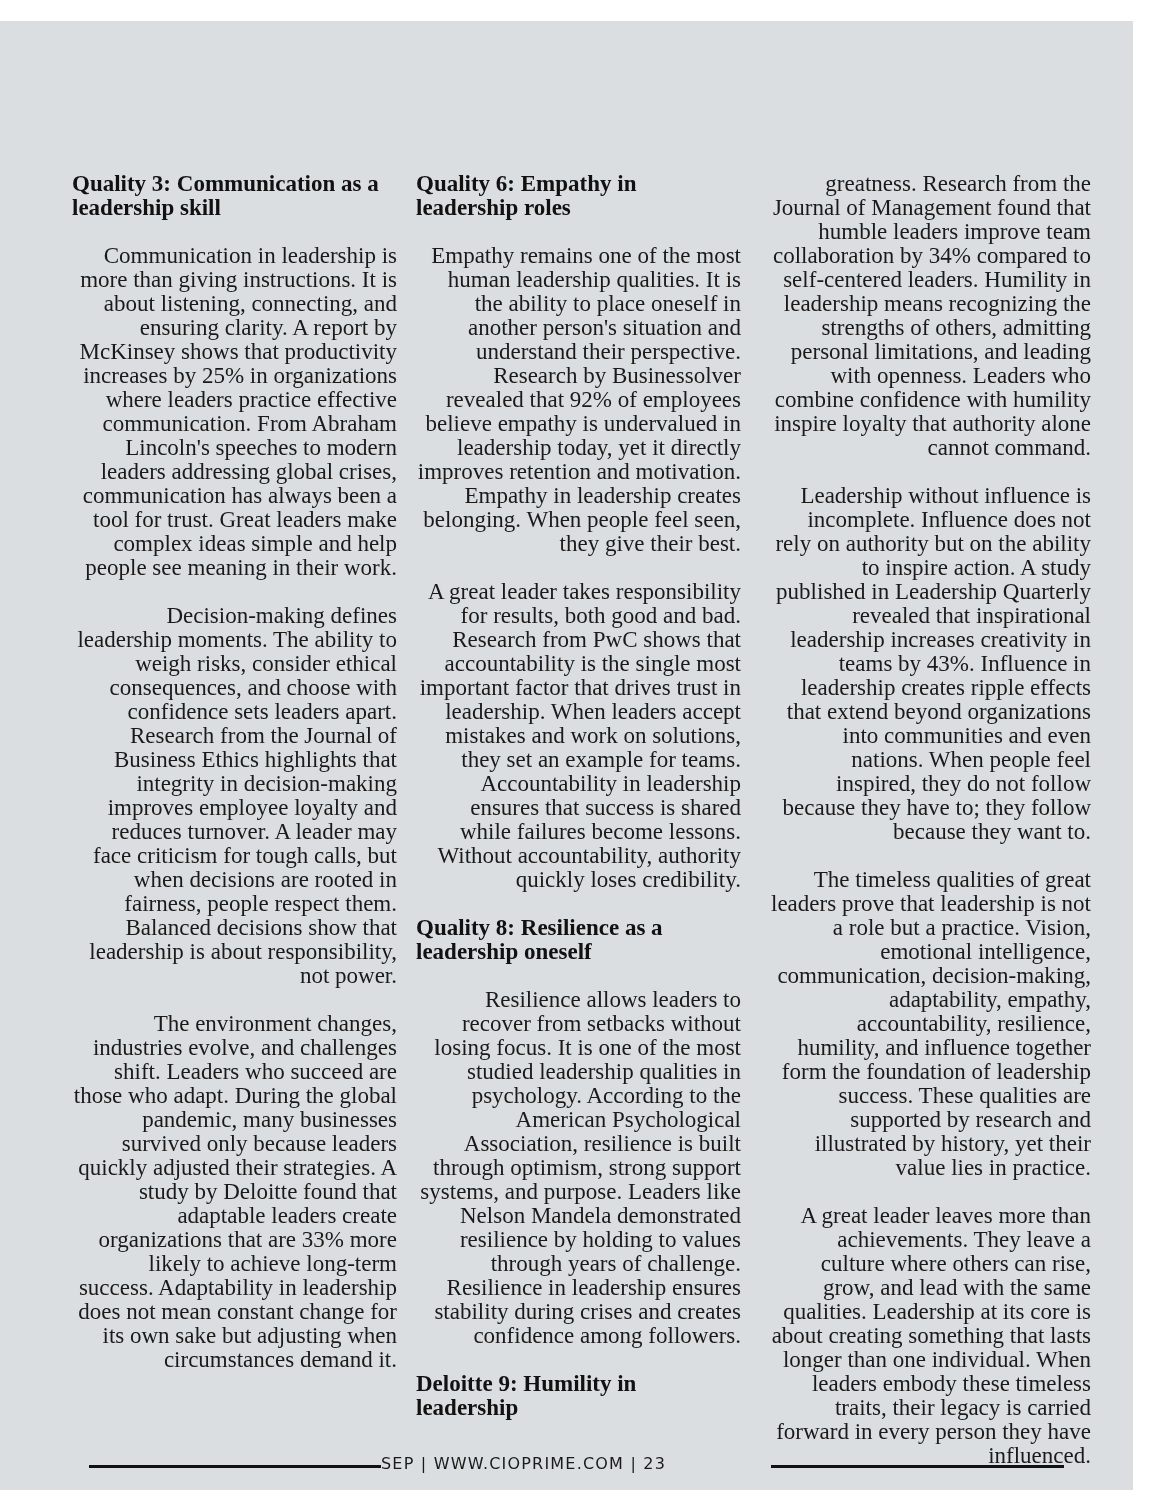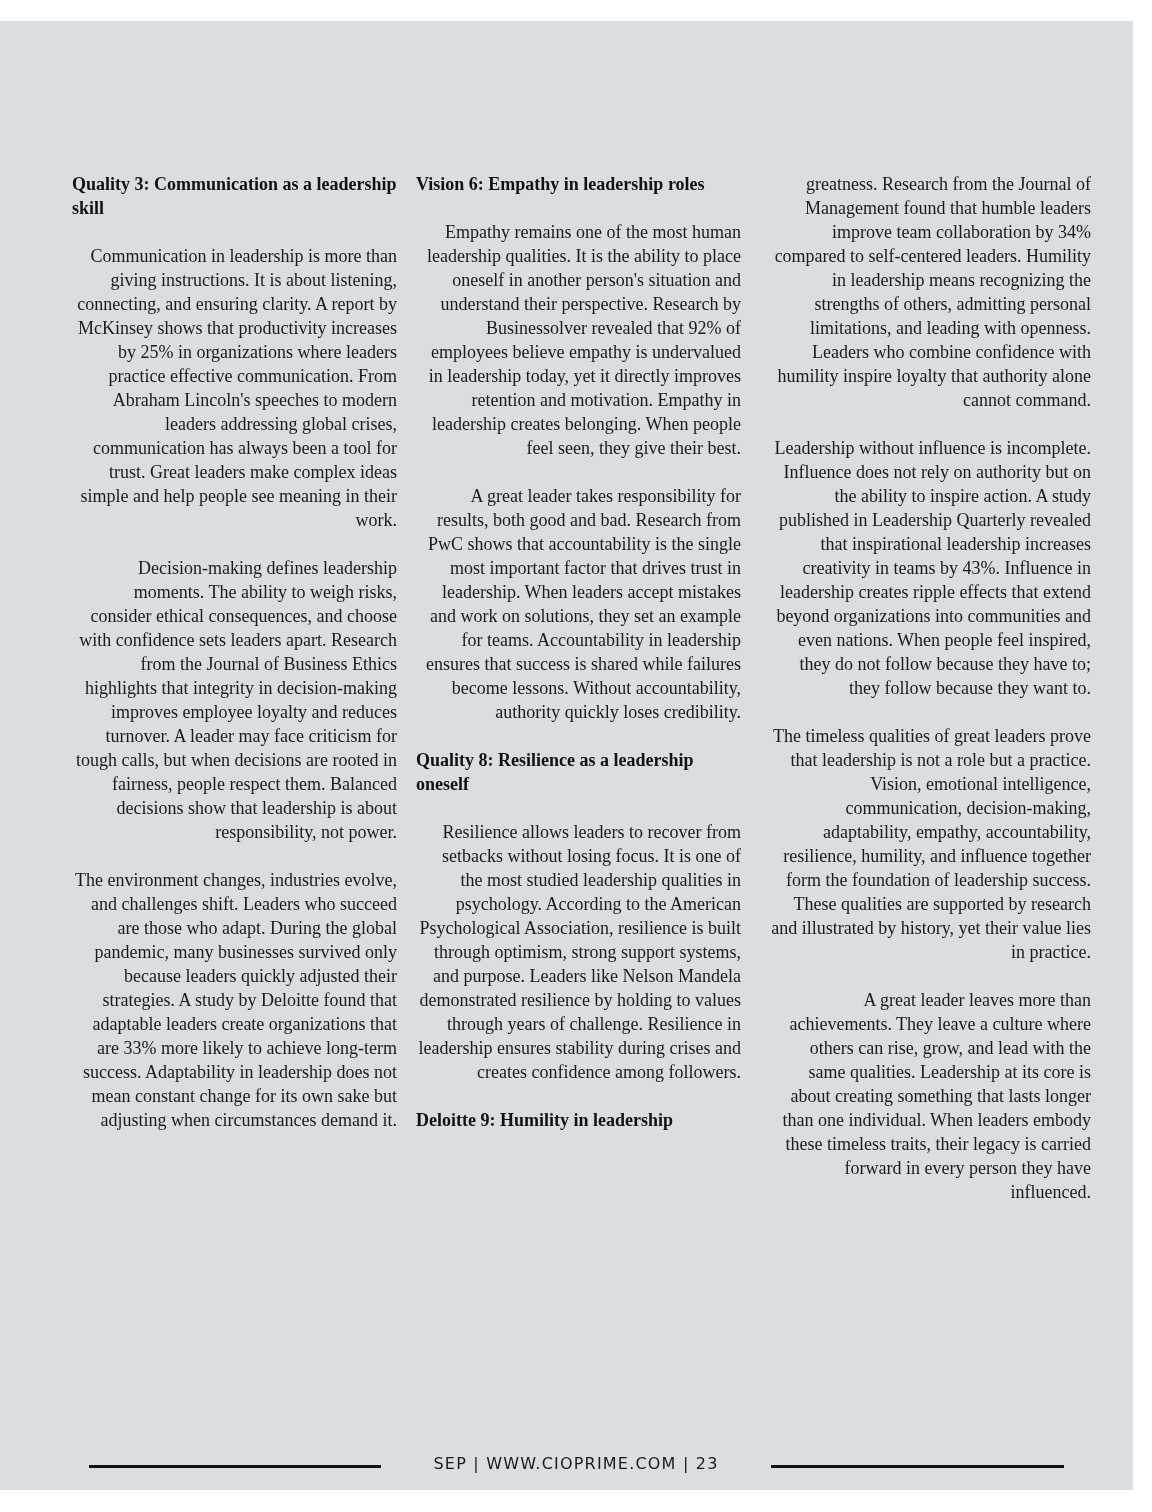--- a/index.html
+++ b/index.html
@@ -13,21 +13,21 @@
     position: absolute;
     left: 0; top: 21px;
     width: 1133px; height: 1469px;
     background: #dadee1;
   }
   .col {
     position: absolute;
     top: 151px;
     width: 325px;
     font-family: "Liberation Serif", serif;
-    font-size: 18px;
+    font-size: 23px;
     line-height: 24px;
     color: #1a1a1a;
   }
   .col1 { left: 72px; }
   .col2 { left: 416px; }
   .col3 { left: 771px; width: 320px; }
   .heading {
     font-weight: bold;
     margin: 0 0 24px 0;
     color: #111111;
@@ -47,41 +47,41 @@
     top: 20px;
     height: 3px;
     background: #111111;
   }
   .footer-line.left { left: 89px; width: 292px; }
   .footer-line.right { left: 771px; width: 293px; }
   .footer-text {
     position: absolute;
     left: 381px; width: 390px;
     top: 9px;
-    text-align: center;
+    text-align: left;
     font-family: "DejaVu Sans", sans-serif;
     font-size: 16px;
     letter-spacing: 1.2px;
     color: #1a1a1a;
   }
 </style>
 </head>
 <body>
 
 <div class="page">
 
   <div class="col col1">
     <div class="heading">Quality 3: Communication as a leadership skill</div>
     <div class="para">Communication in leadership is more than giving instructions. It is about listening, connecting, and ensuring clarity. A report by McKinsey shows that productivity increases by 25% in organizations where leaders practice effective communication. From Abraham Lincoln's speeches to modern leaders addressing global crises, communication has always been a tool for trust. Great leaders make complex ideas simple and help people see meaning in their work.</div>
     <div class="para">Decision-making defines leadership moments. The ability to weigh risks, consider ethical consequences, and choose with confidence sets leaders apart. Research from the Journal of Business Ethics highlights that integrity in decision-making improves employee loyalty and reduces turnover. A leader may face criticism for tough calls, but when decisions are rooted in fairness, people respect them. Balanced decisions show that leadership is about responsibility, not power.</div>
     <div class="para">The environment changes, industries evolve, and challenges shift. Leaders who succeed are those who adapt. During the global pandemic, many businesses survived only because leaders quickly adjusted their strategies. A study by Deloitte found that adaptable leaders create organizations that are 33% more likely to achieve long-term success. Adaptability in leadership does not mean constant change for its own sake but adjusting when circumstances demand it.</div>
   </div>
 
   <div class="col col2">
-    <div class="heading">Vision 6: Empathy in leadership roles</div>
+    <div class="heading">Quality 6: Empathy in leadership roles</div>
     <div class="para">Empathy remains one of the most human leadership qualities. It is the ability to place oneself in another person's situation and understand their perspective. Research by Businessolver revealed that 92% of employees believe empathy is undervalued in leadership today, yet it directly improves retention and motivation. Empathy in leadership creates belonging. When people feel seen, they give their best.</div>
     <div class="para">A great leader takes responsibility for results, both good and bad. Research from PwC shows that accountability is the single most important factor that drives trust in leadership. When leaders accept mistakes and work on solutions, they set an example for teams. Accountability in leadership ensures that success is shared while failures become lessons. Without accountability, authority quickly loses credibility.</div>
     <div class="heading">Quality 8: Resilience as a leadership oneself</div>
     <div class="para">Resilience allows leaders to recover from setbacks without losing focus. It is one of the most studied leadership qualities in psychology. According to the American Psychological Association, resilience is built through optimism, strong support systems, and purpose. Leaders like Nelson Mandela demonstrated resilience by holding to values through years of challenge. Resilience in leadership ensures stability during crises and creates confidence among followers.</div>
     <div class="heading">Deloitte 9: Humility in leadership</div>
   </div>
 
   <div class="col col3">
     <div class="para">greatness. Research from the Journal of Management found that humble leaders improve team collaboration by 34% compared to self-centered leaders. Humility in leadership means recognizing the strengths of others, admitting personal limitations, and leading with openness. Leaders who combine confidence with humility inspire loyalty that authority alone cannot command.</div>
     <div class="para">Leadership without influence is incomplete. Influence does not rely on authority but on the ability to inspire action. A study published in Leadership Quarterly revealed that inspirational leadership increases creativity in teams by 43%. Influence in leadership creates ripple effects that extend beyond organizations into communities and even nations. When people feel inspired, they do not follow because they have to; they follow because they want to.</div>

